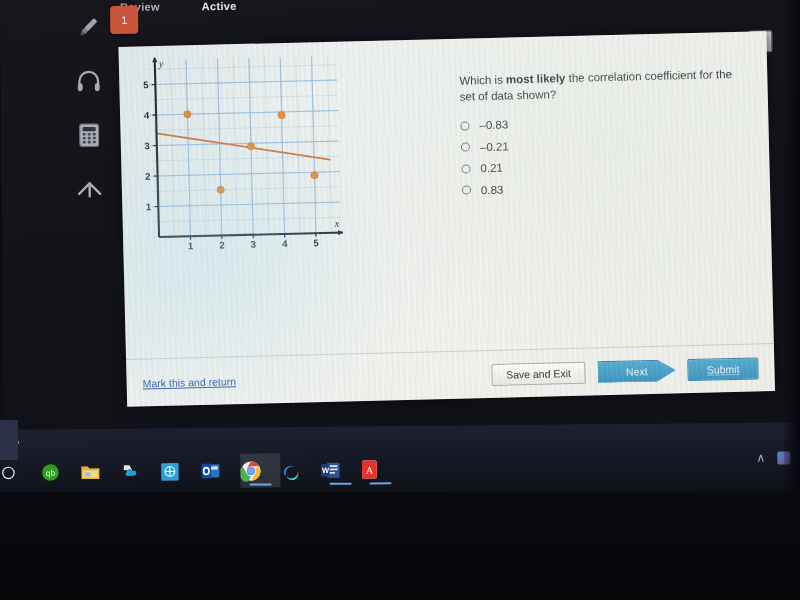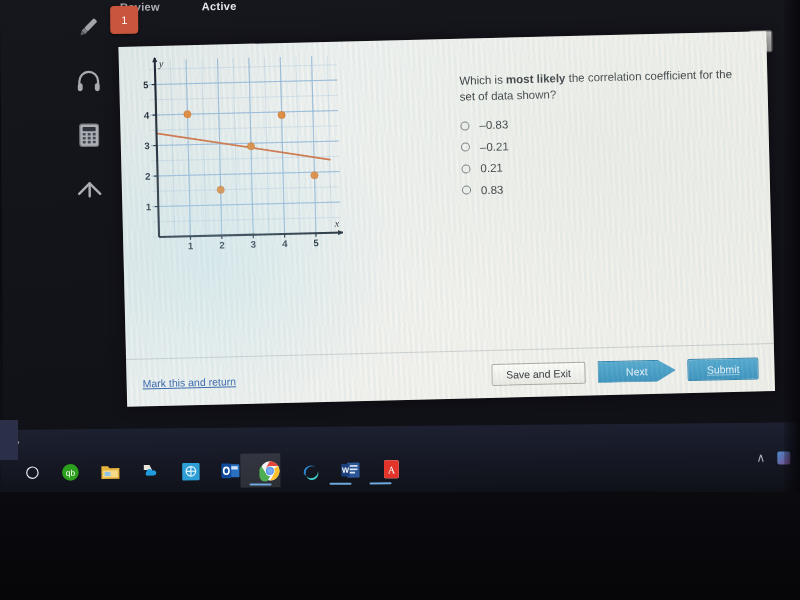--- a/index.html
+++ b/index.html
@@ -161,21 +161,21 @@
   .activity-label {
     position:absolute; left:-6px; top:8px;
     font-size:10px; color:#c8ccd8;
   }
   .tray-row {
     position:absolute; left:0; top:26px; width:800px; height:34px;
     display:flex; align-items:center; gap:0;
   }
   .tb-icon {
     width:40px; height:34px;
-    display:flex; align-items:center; justify-content:flex-end;
+    display:flex; align-items:center; justify-content:flex-start;
     cursor:pointer; position:relative;
   }
   .tb-icon.active { background:rgba(255,255,255,.12); }
   .tb-icon svg, .tb-icon .glyph { display:block; }
   .tb-icon .underline {
     position:absolute; bottom:2px; left:9px; width:22px; height:2px;
     background:#6ea8dc; border-radius:1px;
   }
   .tray-right {
     position:absolute; right:10px; top:28px;

